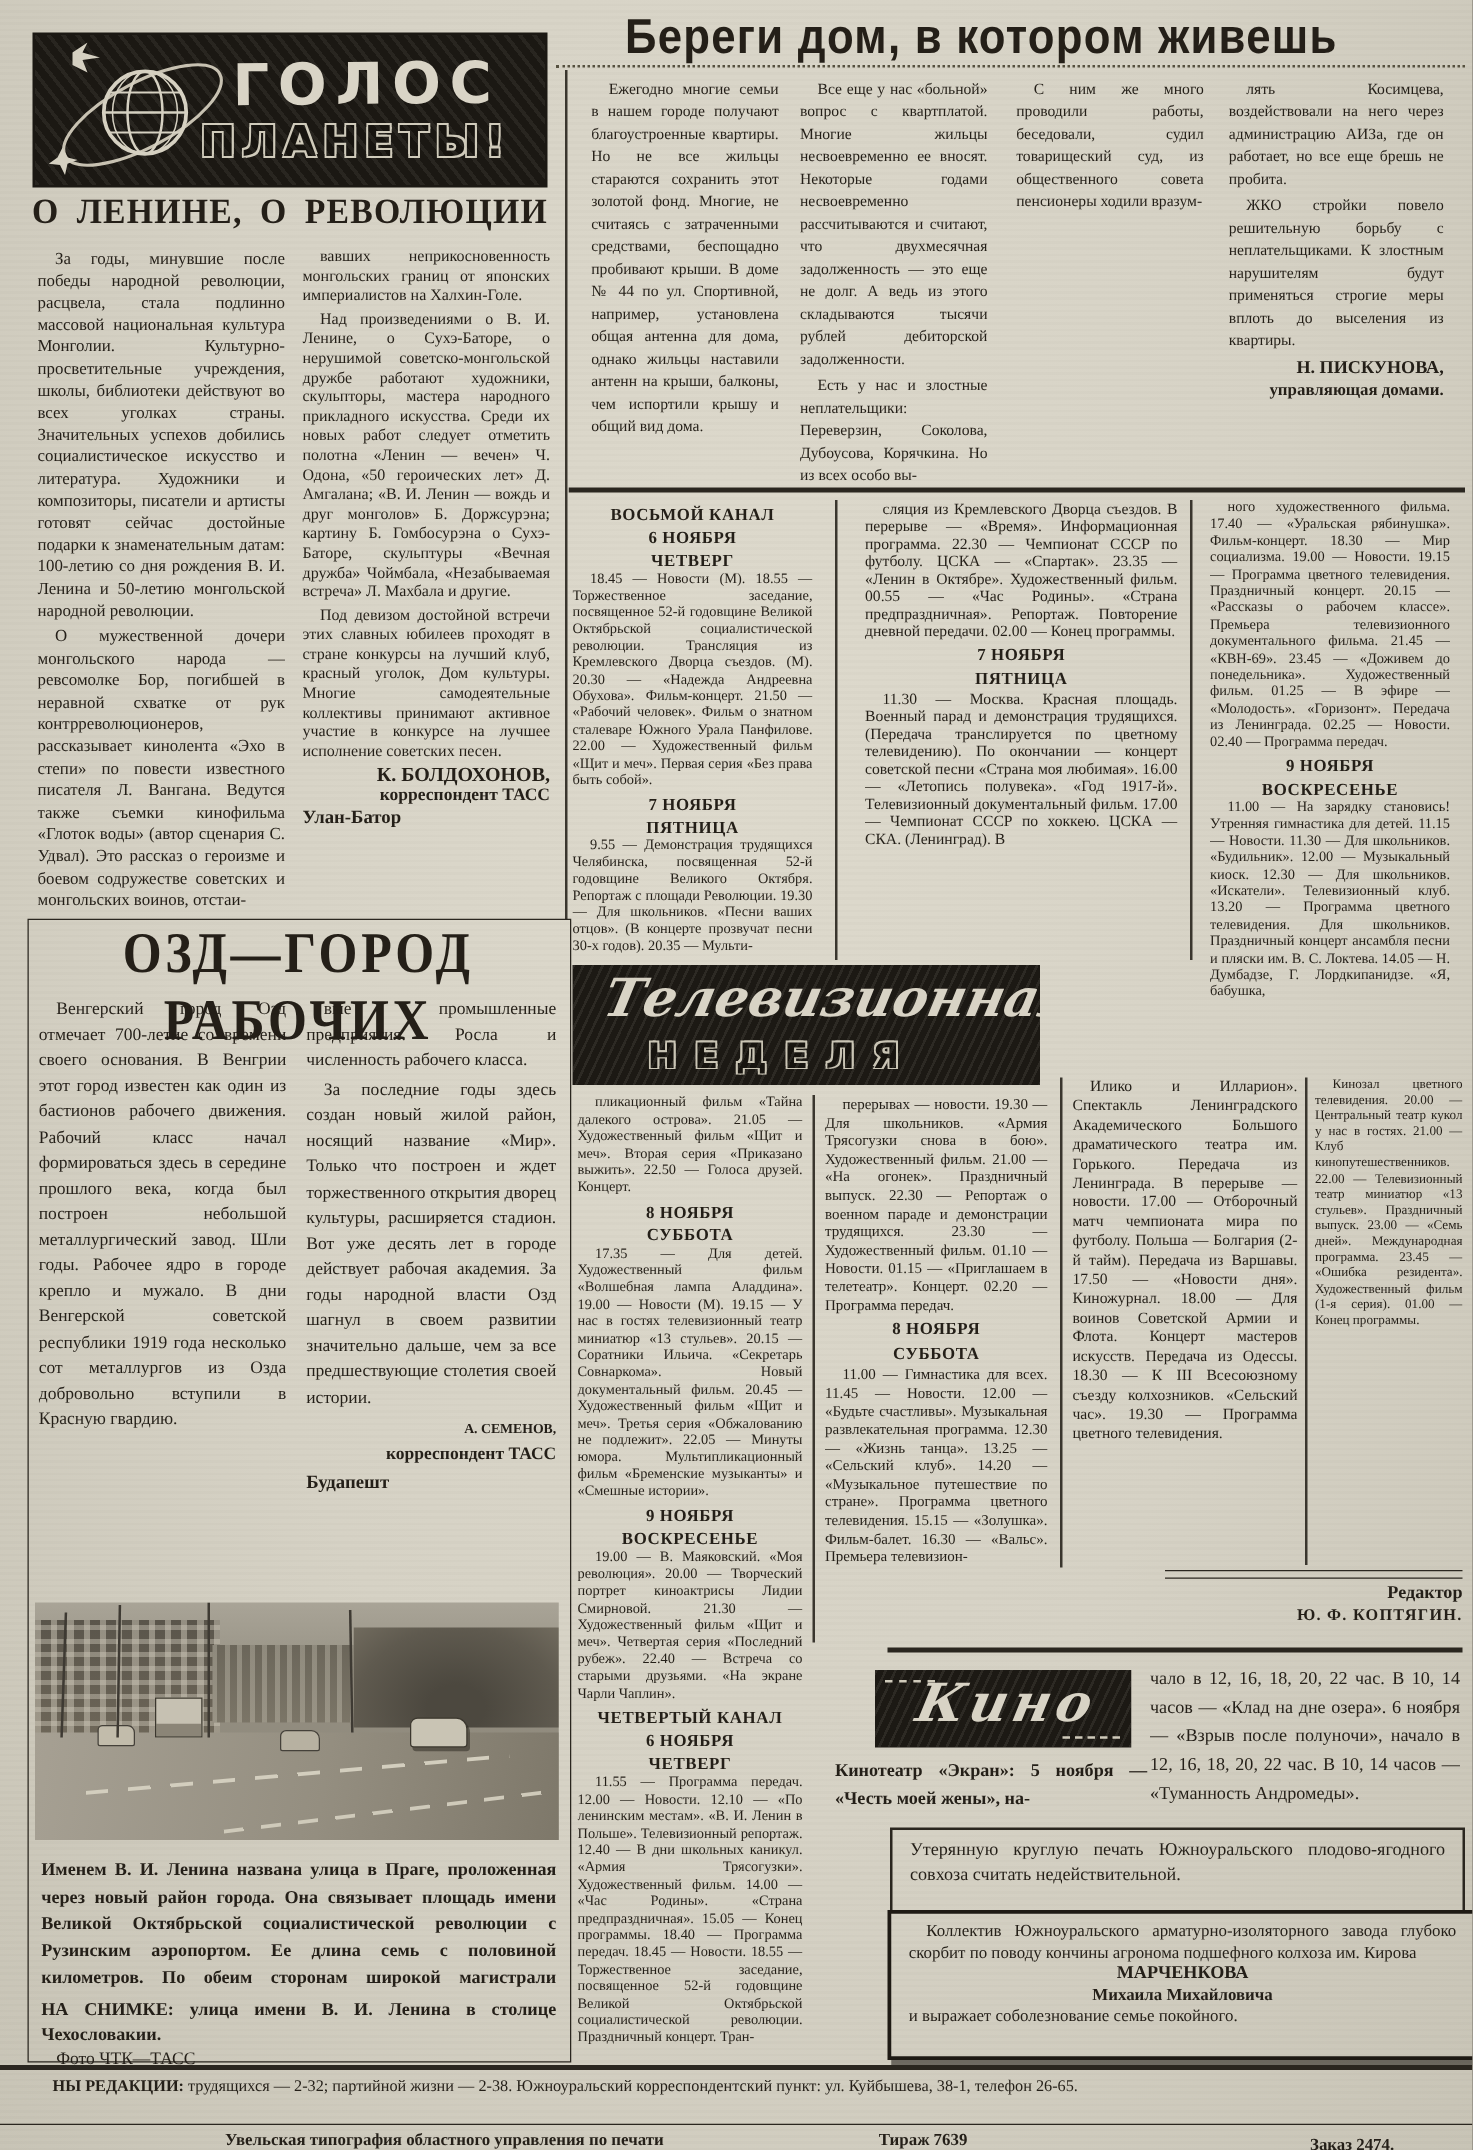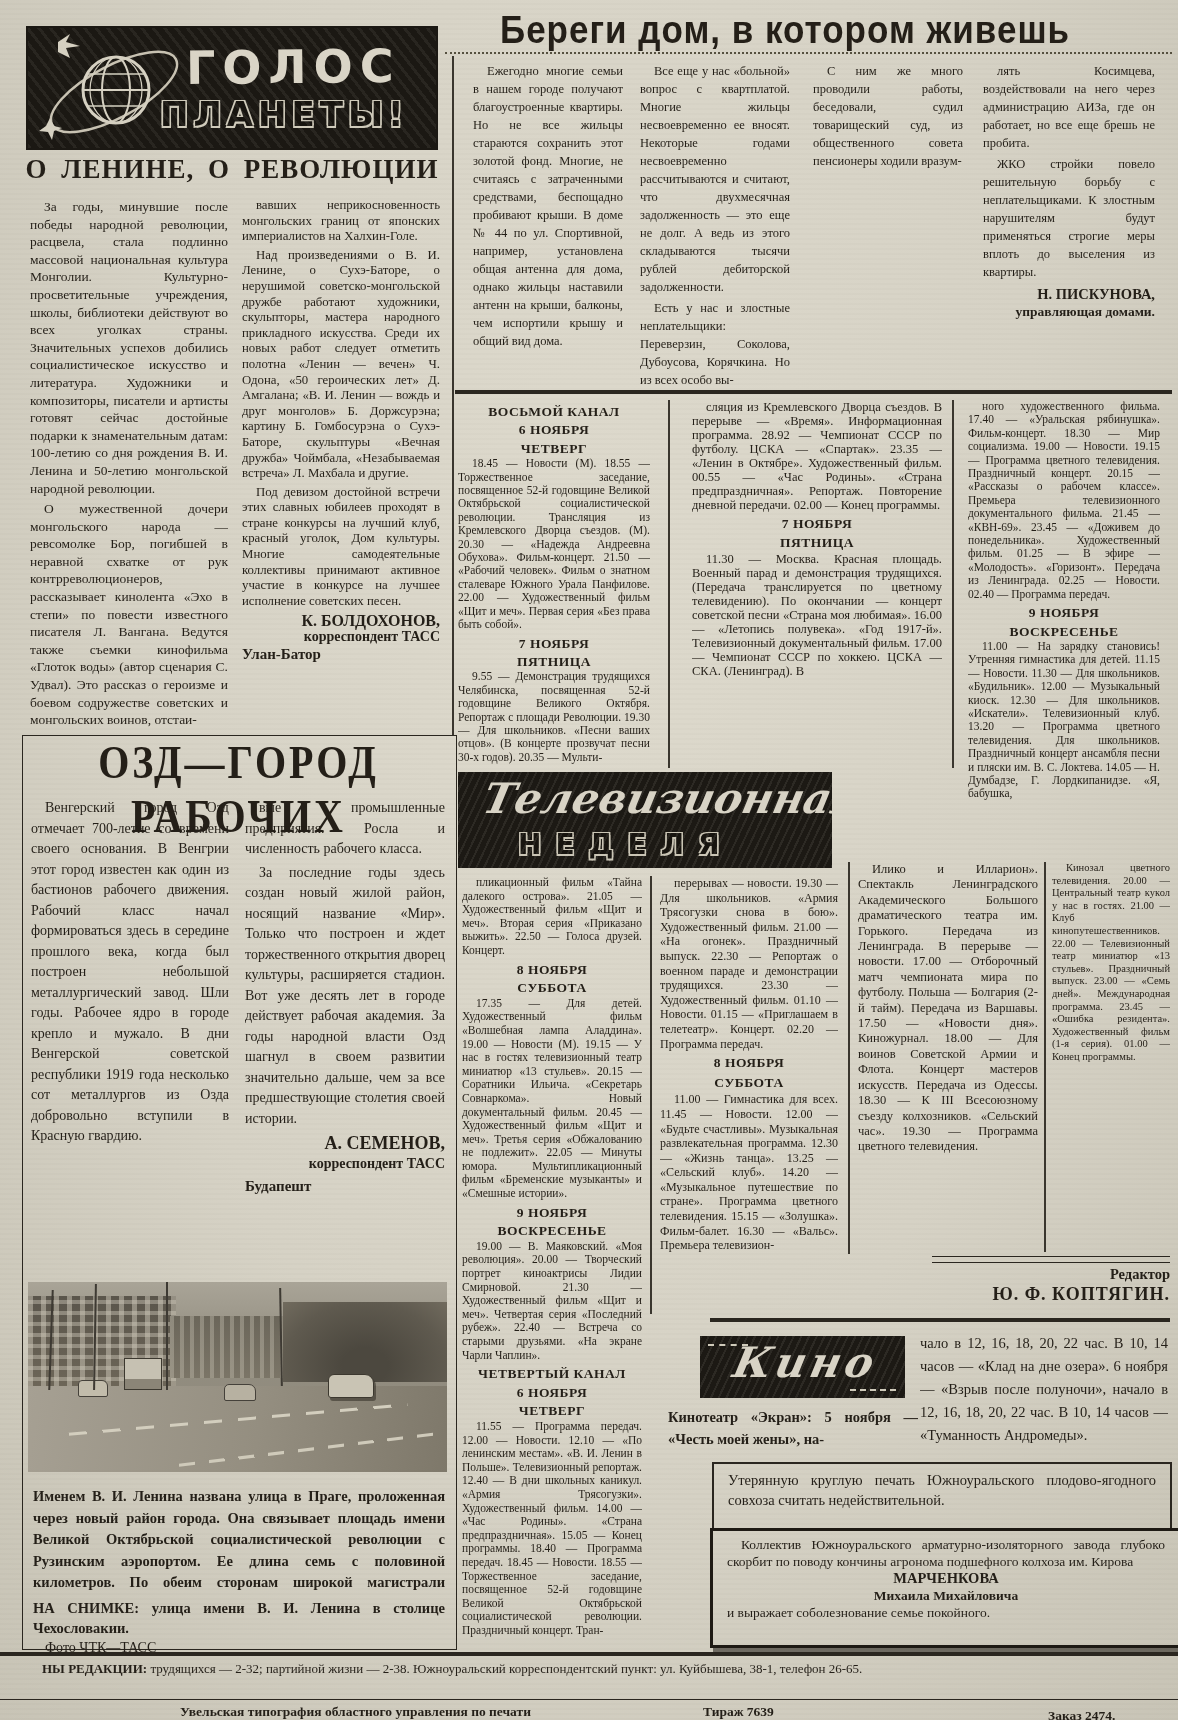--- a/index.html
+++ b/index.html
@@ -105,21 +105,21 @@
   <div class="abs col" style="left:458px;top:400px;width:192px;height:372px;font-size:11.5px;line-height:13.4px;">
       <div class="sub">ВОСЬМОЙ КАНАЛ</div>
       <div class="sub">6 НОЯБРЯ</div>
       <div class="sub">ЧЕТВЕРГ</div>
       <p class="para">18.45 — Новости (М). 18.55 —Торжественное заседание, посвященное 52-й годовщине Великой Октябрьской социалистической революции. Трансляция из Кремлевского Дворца съездов. (М). 20.30 — «Надежда Андреевна Обухова». Фильм-концерт. 21.50 — «Рабочий человек». Фильм о знатном сталеваре Южного Урала Панфилове. 22.00 — Художественный фильм «Щит и меч». Первая серия «Без права быть собой».</p>
       <div class="sub">7 НОЯБРЯ</div>
       <div class="sub">ПЯТНИЦА</div>
       <p class="para">9.55 — Демонстрация трудящихся Челябинска, посвященная 52-й годовщине Великого Октября. Репортаж с площади Революции. 19.30 — Для школьников. «Песни ваших отцов». (В концерте прозвучат песни 30-х годов). 20.35 — Мульти-</p>
     </div>
   <div class="abs col" style="left:692px;top:400px;width:250px;height:372px;font-size:12.5px;line-height:14px;">
-      <p class="para">сляция из Кремлевского Дворца съездов. В перерыве — «Время». Информационная программа. 28.92 — Чемпионат СССР по футболу. ЦСКА — «Спартак». 23.35 — «Ленин в Октябре». Художественный фильм. 00.55 — «Час Родины». «Страна предпраздничная». Репортаж. Повторение дневной передачи. 02.00 — Конец программы.</p>
+      <p class="para">сляция из Кремлевского Дворца съездов. В перерыве — «Время». Информационная программа. 22.30 — Чемпионат СССР по футболу. ЦСКА — «Спартак». 23.35 — «Ленин в Октябре». Художественный фильм. 00.55 — «Час Родины». «Страна предпраздничная». Репортаж. Повторение дневной передачи. 02.00 — Конец программы.</p>
       <div class="sub">7 НОЯБРЯ</div>
       <div class="sub">ПЯТНИЦА</div>
       <p class="para">11.30 — Москва. Красная площадь. Военный парад и демонстрация трудящихся. (Передача транслируется по цветному телевидению). По окончании — концерт советской песни «Страна моя любимая». 16.00 — «Летопись полувека». «Год 1917-й». Телевизионный документальный фильм. 17.00 — Чемпионат СССР по хоккею. ЦСКА — СКА. (Ленинград). В</p>
     </div>
   <div class="abs col" style="left:968px;top:400px;width:192px;height:458px;font-size:11.5px;line-height:13.4px;">
       <p class="para">ного художественного фильма. 17.40 — «Уральская рябинушка». Фильм-концерт. 18.30 — Мир социализма. 19.00 — Новости. 19.15 — Программа цветного телевидения. Праздничный концерт. 20.15 — «Рассказы о рабочем классе». Премьера телевизионного документального фильма. 21.45 — «КВН-69». 23.45 — «Доживем до понедельника». Художественный фильм. 01.25 — В эфире — «Молодость». «Горизонт». Передача из Ленинграда. 02.25 — Новости. 02.40 — Программа передач.</p>
       <div class="sub">9 НОЯБРЯ</div>
       <div class="sub">ВОСКРЕСЕНЬЕ</div>
       <p class="para">11.00 — На зарядку становись! Утренняя гимнастика для детей. 11.15 — Новости. 11.30 — Для школьников. «Будильник». 12.00 — Музыкальный киоск. 12.30 — Для школьников. «Искатели». Телевизионный клуб. 13.20 — Программа цветного телевидения. Для школьников. Праздничный концерт ансамбля песни и пляски им. В. С. Локтева. 14.05 — Н. Думбадзе, Г. Лордкипанидзе. «Я, бабушка,</p>
     </div>
@@ -155,21 +155,21 @@
     </div>
   <div class="abs col" style="left:1052px;top:862px;width:118px;height:390px;font-size:10.5px;line-height:12.6px;">
       <p class="para">Кинозал цветного телевидения. 20.00 — Центральный театр кукол у нас в гостях. 21.00 — Клуб кинопутешественников. 22.00 — Телевизионный театр миниатюр «13 стульев». Праздничный выпуск. 23.00 — «Семь дней». Международная программа. 23.45 — «Ошибка резидента». Художественный фильм (1-я серия). 01.00 — Конец программы.</p>
     </div>
   <div class="abs vrule" style="left:650px;top:876px;height:438px;"></div>
   <div class="abs vrule" style="left:848px;top:862px;height:392px;"></div>
   <div class="abs vrule" style="left:1044px;top:862px;height:390px;"></div>
 
   <div class="abs" style="left:932px;top:1256px;width:238px;height:5px;border-top:1.3px solid #2a261f;border-bottom:1.3px solid #2a261f;"></div>
   <div class="abs" style="left:932px;top:1266px;width:238px;text-align:right;font-weight:bold;font-size:14.5px;">Редактор</div>
-  <div class="abs" style="left:932px;top:1284px;width:238px;text-align:right;font-weight:bold;font-size:18px;letter-spacing:1px;">Ю. Ф. КОПТЯГИН.</div>
+  <div class="abs" style="left:932px;top:1284px;width:238px;text-align:right;font-weight:bold;font-size:13px;letter-spacing:1px;">Ю. Ф. КОПТЯГИН.</div>
   <div class="abs rule" style="left:710px;top:1318px;width:460px;height:4px;"></div>
 
   <div class="abs blackbanner" style="left:700px;top:1336px;width:205px;height:62px;">
     <div class="abs script" style="left:34px;top:2px;font-size:42px;letter-spacing:4px;">Кино</div>
     <div class="abs" style="left:8px;top:8px;width:40px;border-top:2px dashed #cfcaba;"></div>
     <div class="abs" style="left:150px;bottom:7px;width:46px;border-top:2px dashed #cfcaba;"></div>
   </div>
   <div class="abs col" style="left:668px;top:1406px;width:250px;height:48px;font-size:14.5px;line-height:22px;font-weight:bold;">Кинотеатр «Экран»: 5 ноября — «Честь моей жены», на-</div>
   <div class="abs col" style="left:920px;top:1332px;width:248px;height:122px;font-size:14.5px;line-height:23px;">чало в 12, 16, 18, 20, 22 час. В 10, 14 часов — «Клад на дне озера». 6 ноября — «Взрыв после полуночи», начало в 12, 16, 18, 20, 22 час. В 10, 14 часов — «Туманность Андромеды».</div>
 
@@ -185,21 +185,21 @@
   <div class="abs" style="left:22px;top:735px;width:433px;height:913px;border:1.8px solid #2a261f;">
     <div class="abs headline-serif" style="left:4px;top:6px;width:423px;font-size:40px;letter-spacing:3px;transform:scaleY(1.15);">ОЗД—ГОРОД РАБОЧИХ</div>
     <div class="abs col" style="left:8px;top:62px;width:198px;height:478px;font-size:14px;line-height:20.5px;">
         <p class="para">Венгерский город Озд отмечает 700-летие со времени своего основания. В Венгрии этот город известен как один из бастионов рабочего движения. Рабочий класс начал формироваться здесь в середине прошлого века, когда был построен небольшой металлургический завод. Шли годы. Рабочее ядро в городе крепло и мужало. В дни Венгерской советской республики 1919 года несколько сот металлургов из Озда добровольно вступили в Красную гвардию.</p>
       </div>
     <div class="abs col" style="left:222px;top:62px;width:200px;height:478px;font-size:14px;line-height:20.5px;">
       <div>
           <p class="para">вые промышленные предприятия. Росла и численность рабочего класса.</p>
           <p class="para">За последние годы здесь создан новый жилой район, носящий название «Мир». Только что построен и ждет торжественного открытия дворец культуры, расширяется стадион. Вот уже десять лет в городе действует рабочая академия. За годы народной власти Озд шагнул в своем развитии значительно дальше, чем за все предшествующие столетия своей истории.</p>
         </div>
-      <div class="sig" style="font-size:18px;">А. СЕМЕНОВ,</div>
+      <div class="sig" style="font-size:11px;">А. СЕМЕНОВ,</div>
       <div class="sig" style="font-size:14px;margin-top:0;">корреспондент ТАСС</div>
       <div class="sig-city" style="font-size:15px;margin-top:2px;">Будапешт</div>
     </div>
 
     <div class="abs photo" style="left:5px;top:546px;width:419px;height:190px;">
       <div style="left:0;top:14px;width:148px;height:96px;background:
            repeating-linear-gradient(90deg, rgba(206,200,185,.5) 0 5px, transparent 5px 13px),
            repeating-linear-gradient(0deg, rgba(216,210,195,.4) 0 4px, transparent 4px 11px),
            linear-gradient(#5a554b,#6e6759);"></div>
       <div style="left:142px;top:34px;width:120px;height:62px;background:

